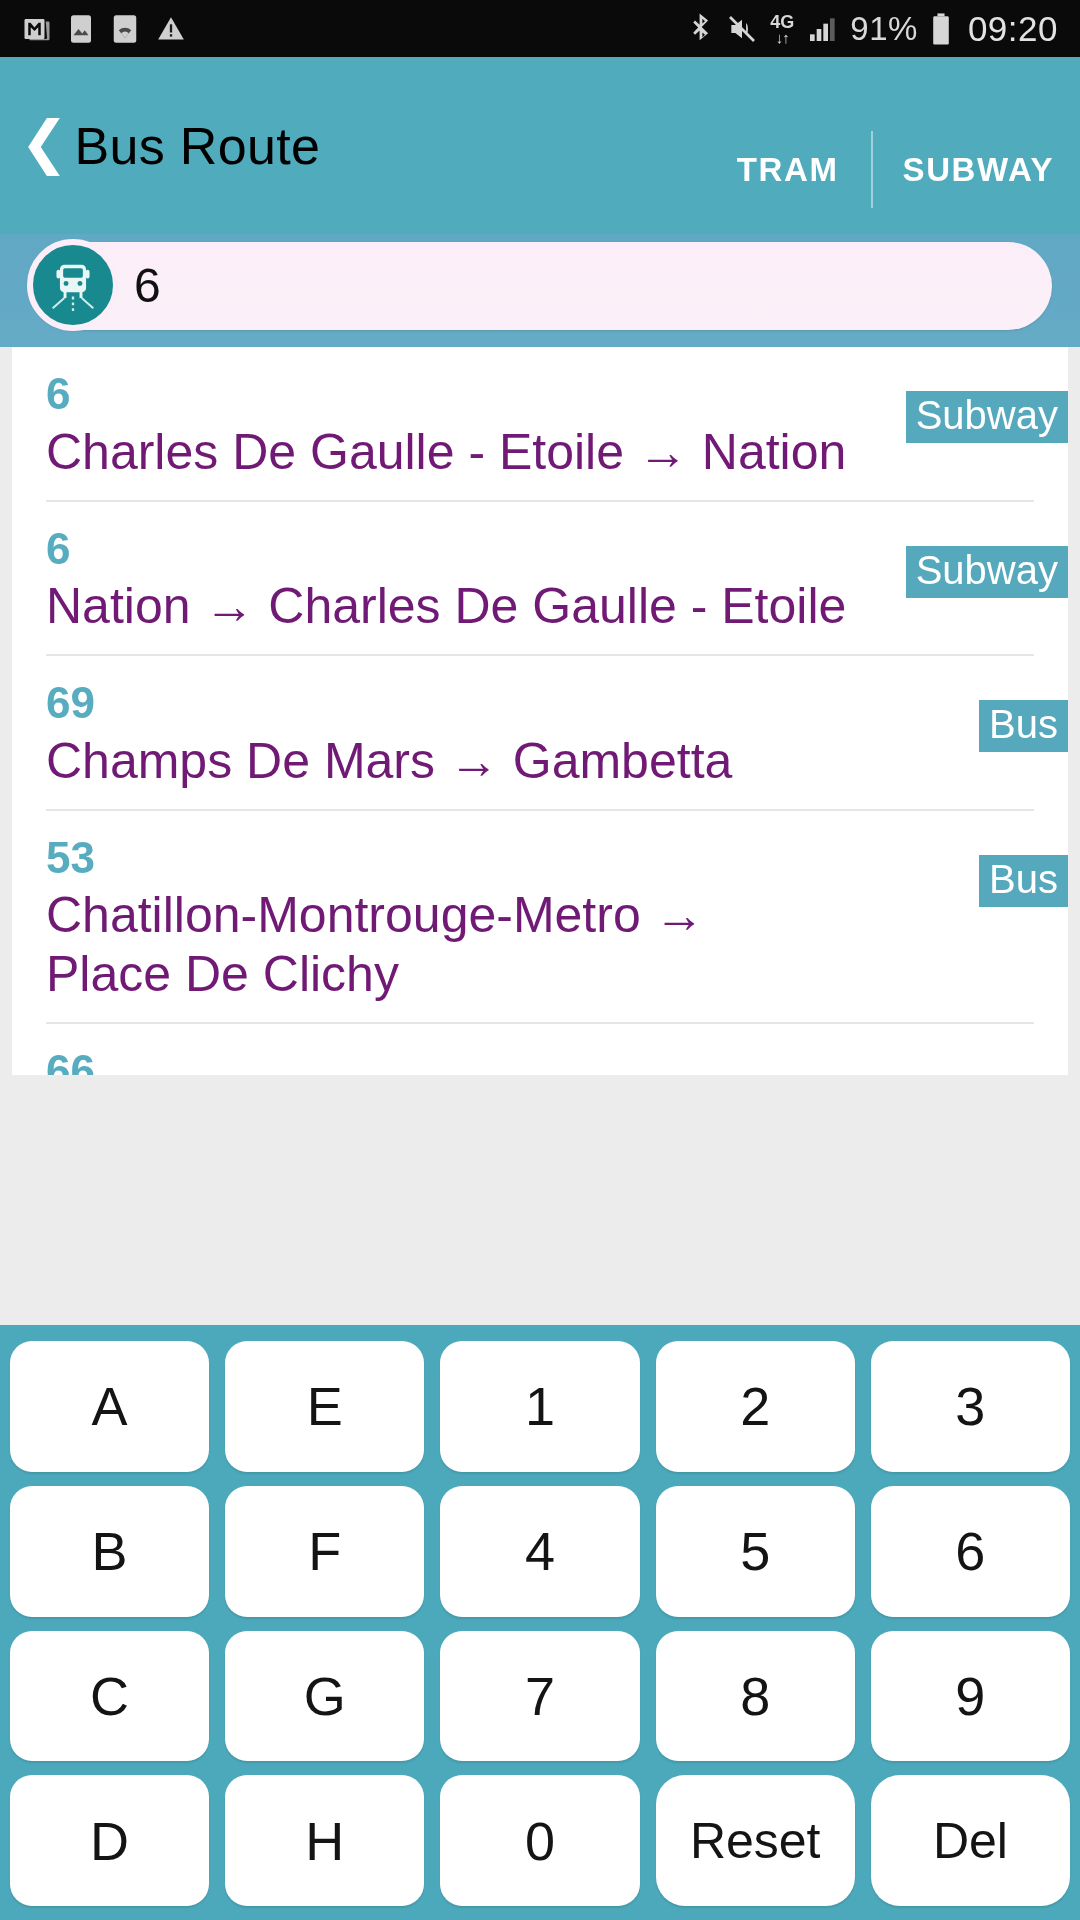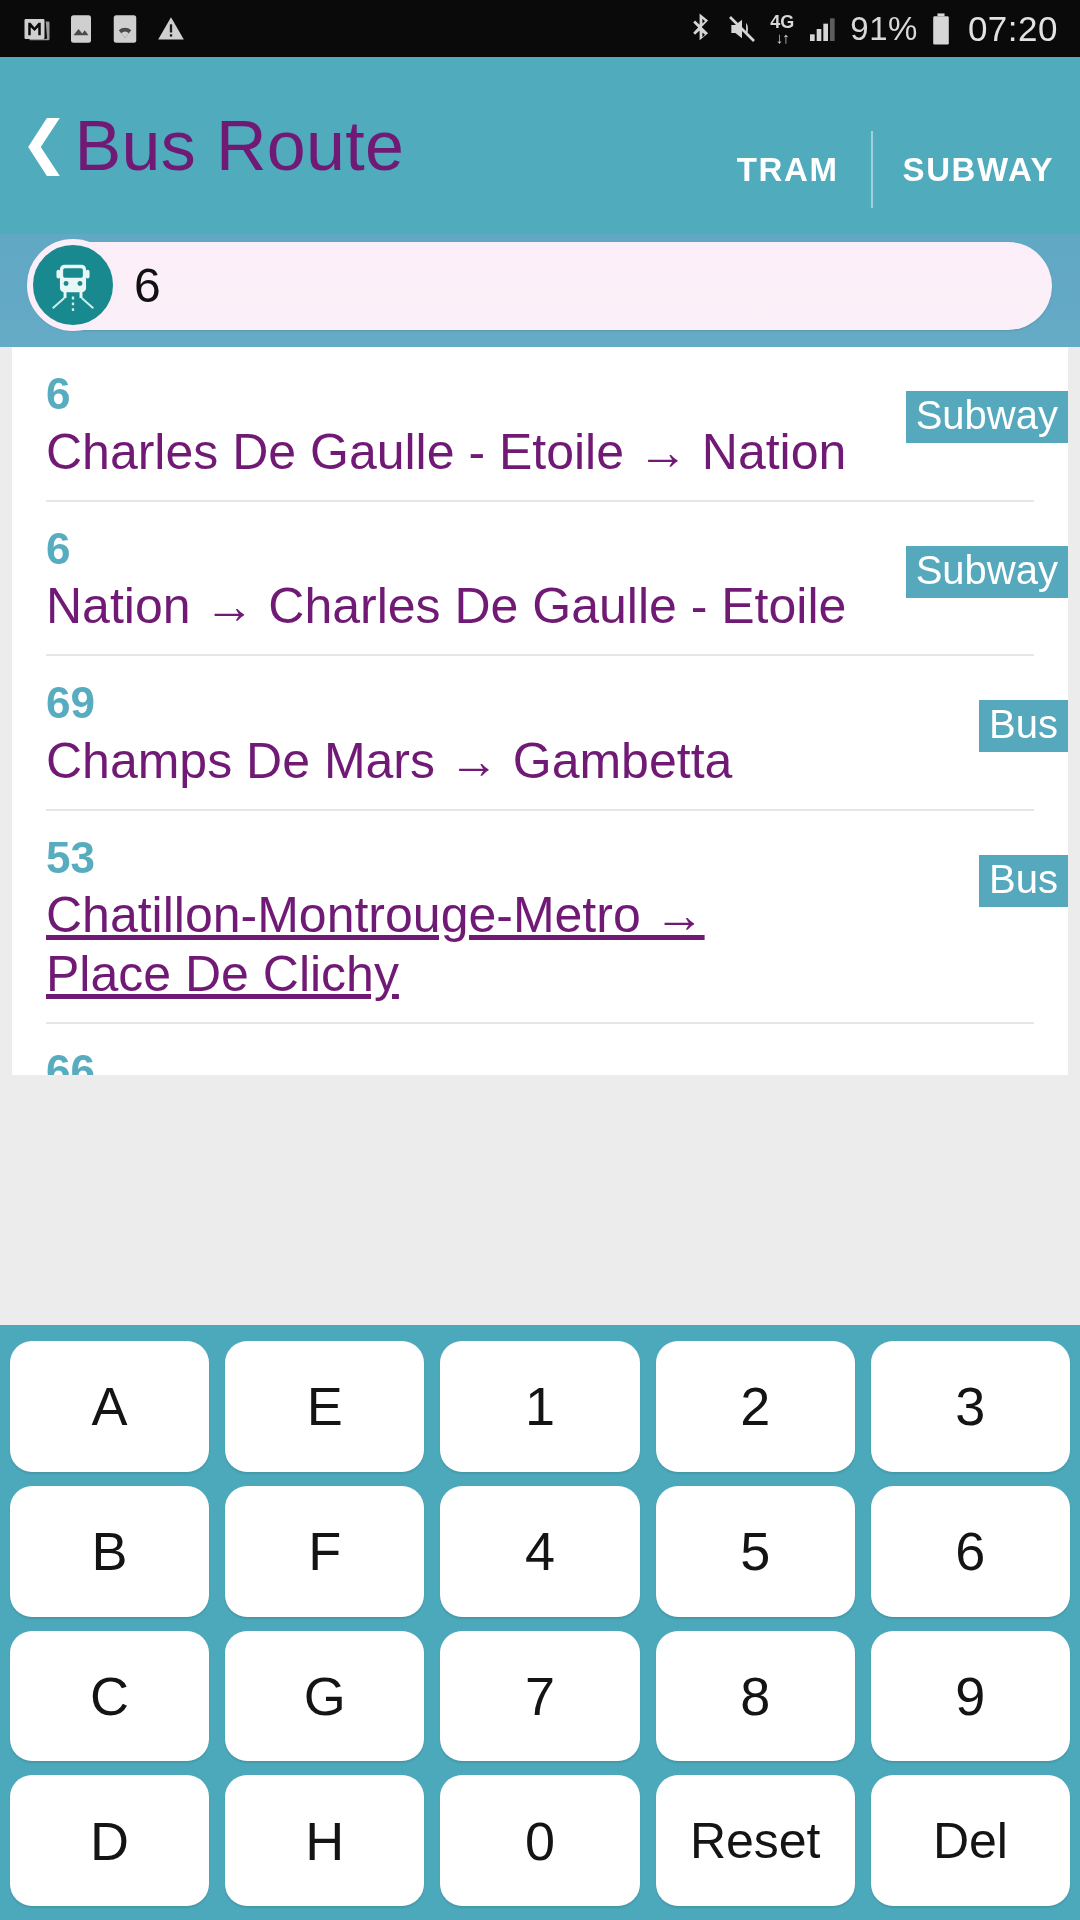--- a/index.html
+++ b/index.html
@@ -26,21 +26,21 @@
   .net-4g .arrows { font-size: 15px; color:#d8d8d8; margin-top:-1px; letter-spacing:-1px;}
 
   
   .appbar {
     height: 177px; background: #50abbd;
     display: flex; align-items: center; padding-left: 14px; padding-right: 0;
     position: relative;
   }
   .back-wrap { display: flex; align-items: center; cursor: pointer; }
   .chevron { color: #ffffff; font-size: 58px; line-height: 1; font-weight: 300; padding: 0 6px 8px 6px;}
-  .app-title { color: #701a75; font-size: 70px; letter-spacing: .3px; }
+  .app-title { color: #000000; font-size: 52px; letter-spacing: .3px; }
   .tabs { margin-left: auto; display: flex; align-items: stretch; height: 100%; margin-top: 48px; }
   .tab {
     display: flex; align-items: center; justify-content: center;
     color: #ffffff; font-size: 33px; font-weight: 700; letter-spacing: 1.6px;
     padding: 0 32px; position: relative;
   }
   .tab + .tab::before {
     content: ""; position: absolute; left: 0; top: 50px; bottom: 50px;
     width: 2px; background: rgba(255,255,255,.45);
   }
@@ -101,21 +101,21 @@
     gap: 14px 16px;
     padding: 16px 10px 14px 10px;
   }
   .key {
     background: #ffffff; border-radius: 22px;
     display: flex; align-items: center; justify-content: center;
     color: #141414; font-size: 54px;
     box-shadow: 0 2px 2px rgba(0,0,0,.10);
     cursor: pointer; user-select: none;
   }
-  .key.wide-label { font-size: 50px; }
+  .key.wide-label { font-size: 50px; border-radius: 29px; }
 </style>
 </head>
 <body>
 
 <div class="phone">
 
   <div class="statusbar">
     <div class="sb-left">
       <span class="sb-icon">
         <svg width="30" height="30" viewBox="0 0 24 24">
@@ -169,21 +169,21 @@
             <rect x="18" y="4" width="3.5" height="17" fill="#5c5c5c"></rect>
           </svg>
       </span>
       <span class="sb-text">91%</span>
       <span class="sb-icon">
         <svg width="22" height="34" viewBox="0 0 14 24">
             <rect x="4.5" y="1" width="5" height="2" fill="#d6d6d6"></rect>
             <rect x="1.5" y="3" width="11" height="20" rx="1" fill="#d6d6d6"></rect>
           </svg>
       </span>
-      <span class="sb-clock">07:20</span>
+      <span class="sb-clock">09:20</span>
     </div>
   </div>
 
   <div class="appbar">
     <div class="back-wrap">
       <span class="chevron">❮</span>
       <span class="app-title">Bus Route</span>
     </div>
     <div class="tabs">
       <div class="tab">TRAM</div>
@@ -233,21 +233,21 @@
       <div class="row-inner">
         <div class="route-num">69</div>
         <div class="route-desc">Champs De Mars → Gambetta</div>
         <div class="type-badge">Bus</div>
       </div>
     </div>
 
     <div class="row">
       <div class="row-inner">
         <div class="route-num">53</div>
-        <div class="route-desc" style="max-width:700px;text-decoration:underline;">Chatillon-Montrouge-Metro → Place De Clichy</div>
+        <div class="route-desc" style="max-width:700px;">Chatillon-Montrouge-Metro → Place De Clichy</div>
         <div class="type-badge">Bus</div>
       </div>
     </div>
 
     <div class="row r-short">
       <div class="row-inner">
         <div class="route-num">66</div>
 
       </div>
     </div>

